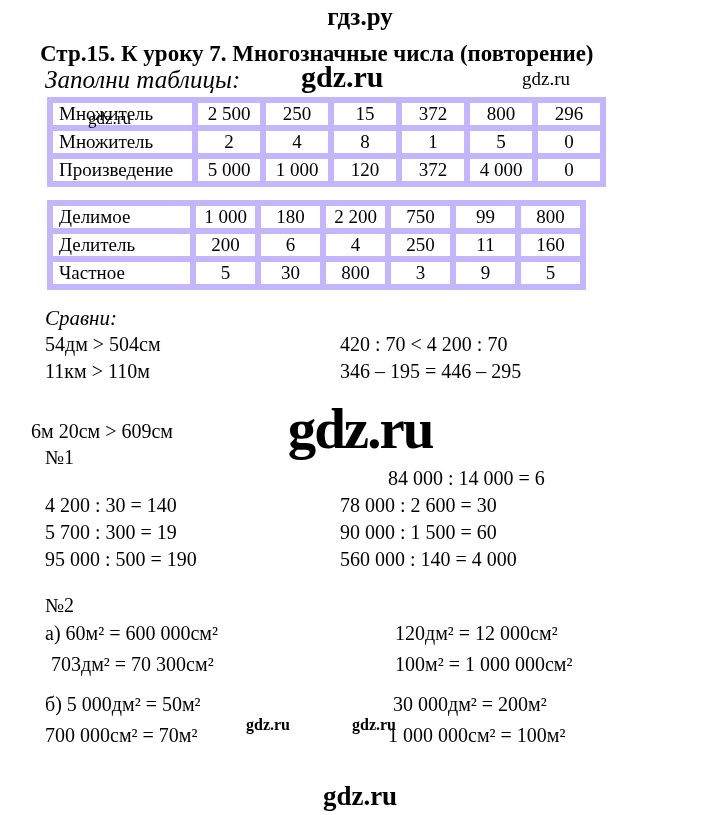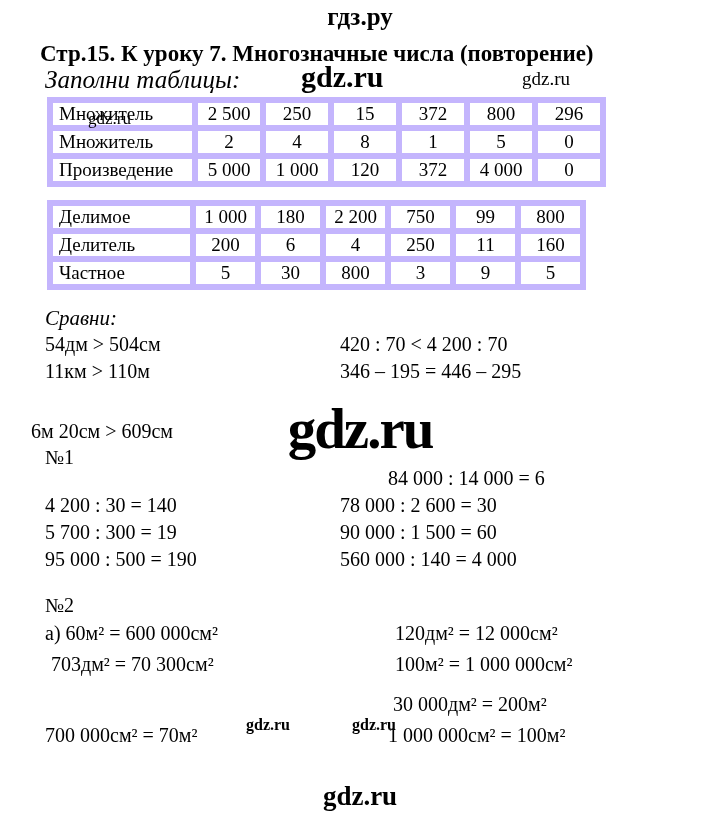--- a/index.html
+++ b/index.html
@@ -170,20 +170,21 @@
   <div class="abs serif eq" style="left:340px; top:467px;margin-left:48px;">84 000 : 14 000 = 6</div>
   <div class="abs serif eq" style="left:340px; top:494px;">78 000 : 2 600 = 30</div>
   <div class="abs serif eq" style="left:340px; top:521px;">90 000 : 1 500 = 60</div>
   <div class="abs serif eq" style="left:340px; top:548px;">560 000 : 140 = 4 000</div>
 
   <div class="abs serif eq" style="left:45px; top:594px;">№2</div>
   <div class="abs serif eq" style="left:45px;  top:622px;">а) 60м² = 600 000см²</div>
   <div class="abs serif eq" style="left:51px;  top:653px;">703дм² = 70 300см²</div>
   <div class="abs serif eq" style="left:395px; top:622px;">120дм² = 12 000см²</div>
   <div class="abs serif eq" style="left:395px; top:653px;">100м² = 1 000 000см²</div>
+  <div class="abs serif eq" style="left:45px;  top:693px;">б) 5 000дм² = 50м²</div>
   <div class="abs serif eq" style="left:45px;  top:724px;">700 000см² = 70м²</div>
   <div class="abs serif eq" style="left:393px; top:693px;">30 000дм² = 200м²</div>
   <div class="abs serif eq" style="left:388px; top:724px;">1 000 000см² = 100м²</div>
 
   <div class="abs sans wm wm-small-a">gdz.ru</div>
   <div class="abs sans wm wm-small-b">gdz.ru</div>
 
   <div class="abs sans site-logo-bottom">gdz.ru</div>
 
 </div>

